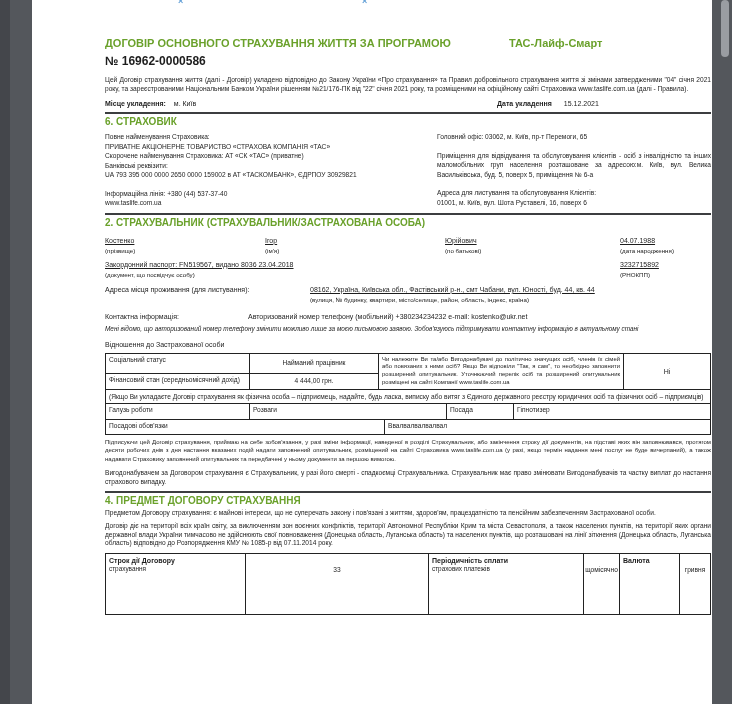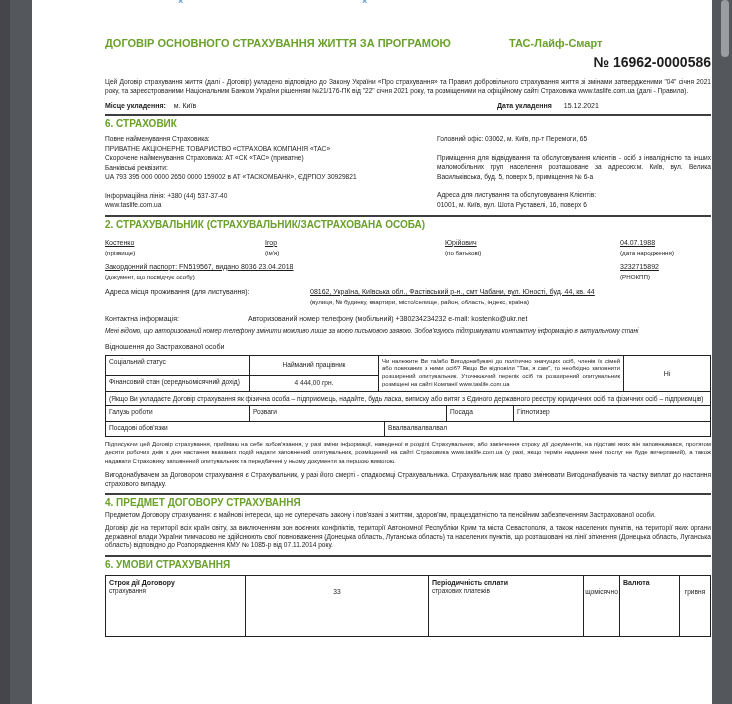--- a/index.html
+++ b/index.html
@@ -8,21 +8,21 @@
   .left-strip{position:absolute;left:0;top:0;width:10px;height:704px;background:#44464b;}
   .scroll-thumb{position:absolute;left:721px;top:0;width:8px;height:57px;background:#9a9da2;border-radius:4px;}
   .page{position:absolute;left:32px;top:0;width:680px;height:704px;background:#ffffff;}
   .content{position:absolute;left:73px;top:0;width:606px;}
   .marker{position:absolute;top:-4px;color:#5b9bd5;font-size:9px;font-weight:bold;}
   .m1{left:146px}.m2{left:330px}
 
   .title-row{margin-top:37px;display:flex;align-items:center;}
   .doc-title{font-size:11px;font-weight:bold;color:#6aa12b;}
   .program{font-size:11px;font-weight:bold;color:#6aa12b;margin-left:58px;}
-  .doc-number{margin-top:5px;text-align:right;font-size:14px;font-weight:bold;}
+  .doc-number{margin-top:5px;font-size:12px;font-weight:bold;}
   .just{text-align:justify;}
   .base{font-size:6.6px;line-height:1.32;}
   .intro{margin-top:8px;}
   .place-row{margin-top:6px;font-size:7px;display:flex;}
   .b{font-weight:bold;}
   .date-part{margin-left:auto;width:214px;}
   .date-part .b{margin-right:10px;}
 
   .sec-h{margin-top:5px;border-top:2px solid #3c3e40;padding-top:2px;font-size:10px;font-weight:bold;color:#6aa12b;}
   .two-col{display:flex;margin-top:5px;font-size:6.6px;line-height:1.45;}
@@ -193,21 +193,20 @@
 
       <p class="small-note just">Підписуючи цей Договір страхування, приймаю на себе зобов'язання, у разі зміни інформації, наведеної в розділі Страхувальник, або закінчення строку дії документів, на підставі яких він заповнювався, протягом десяти робочих днів з дня настання вказаних подій надати заповнений опитувальник, розміщений на сайті Страховика www.taslife.com.ua (у разі, якщо термін надання мені послуг не буде вичерпаний), а також надавати Страховику заповнений опитувальник та передбачені у ньому документи за першою вимогою.</p>
 
       <p class="base just sec-p">Вигодонабувачем за Договором страхування є Страхувальник, у разі його смерті - спадкоємці Страхувальника. Страхувальник має право змінювати Вигодонабувачів та частку виплат до настання страхового випадку.</p>
 
       <div class="sec-h">4. ПРЕДМЕТ ДОГОВОРУ СТРАХУВАННЯ</div>
       <p class="base just sec-p">Предметом Договору страхування: є майнові інтереси, що не суперечать закону і пов'язані з життям, здоров'ям, працездатністю та пенсійним забезпеченням Застрахованої особи.</p>
 
       <p class="base just sec-p">Договір діє на території всіх країн світу, за виключенням зон воєнних конфліктів, території Автономної Республіки Крим та міста Севастополя, а також населених пунктів, на території яких органи державної влади України тимчасово не здійснюють свої повноваження (Донецька область, Луганська область) та населених пунктів, що розташовані на лінії зіткнення (Донецька область, Луганська область) відповідно до Розпорядження КМУ № 1085-р від 07.11.2014 року.</p>
 
-      <div class="sec-h">6. УМОВИ СТРАХУВАННЯ</div>
       <div class="t6">
         <span class="lc w133 brd-r">
           <span>Строк дії Договору</span>
           <span style="display:block;font-weight:normal;font-size:6.4px;">страхування</span>
         </span>
         <span class="vc w182 brd-r">33</span>
         <span class="lc w148 brd-r">
           <span>Періодичність сплати</span>
           <span style="display:block;font-weight:normal;font-size:6.4px;">страхових платежів</span>
         </span>

